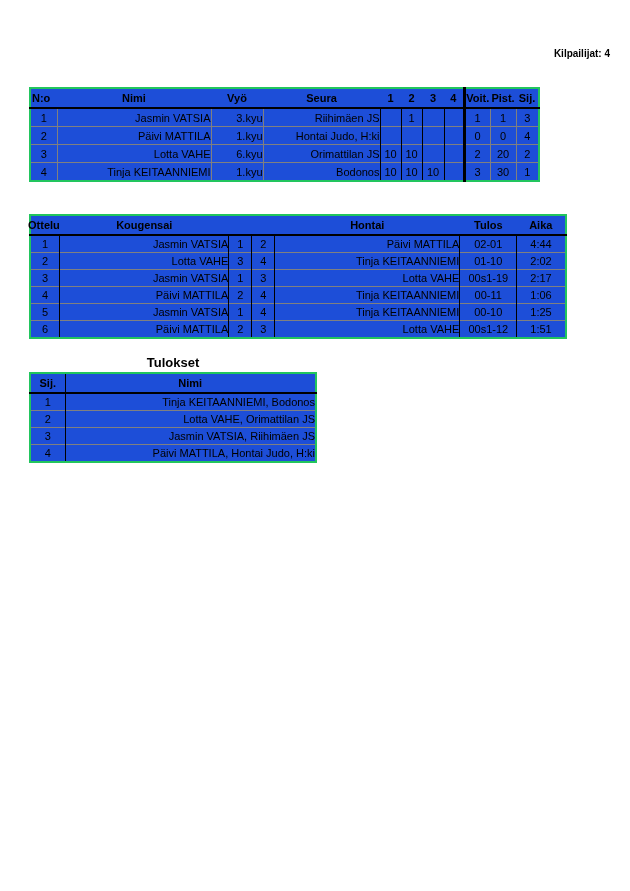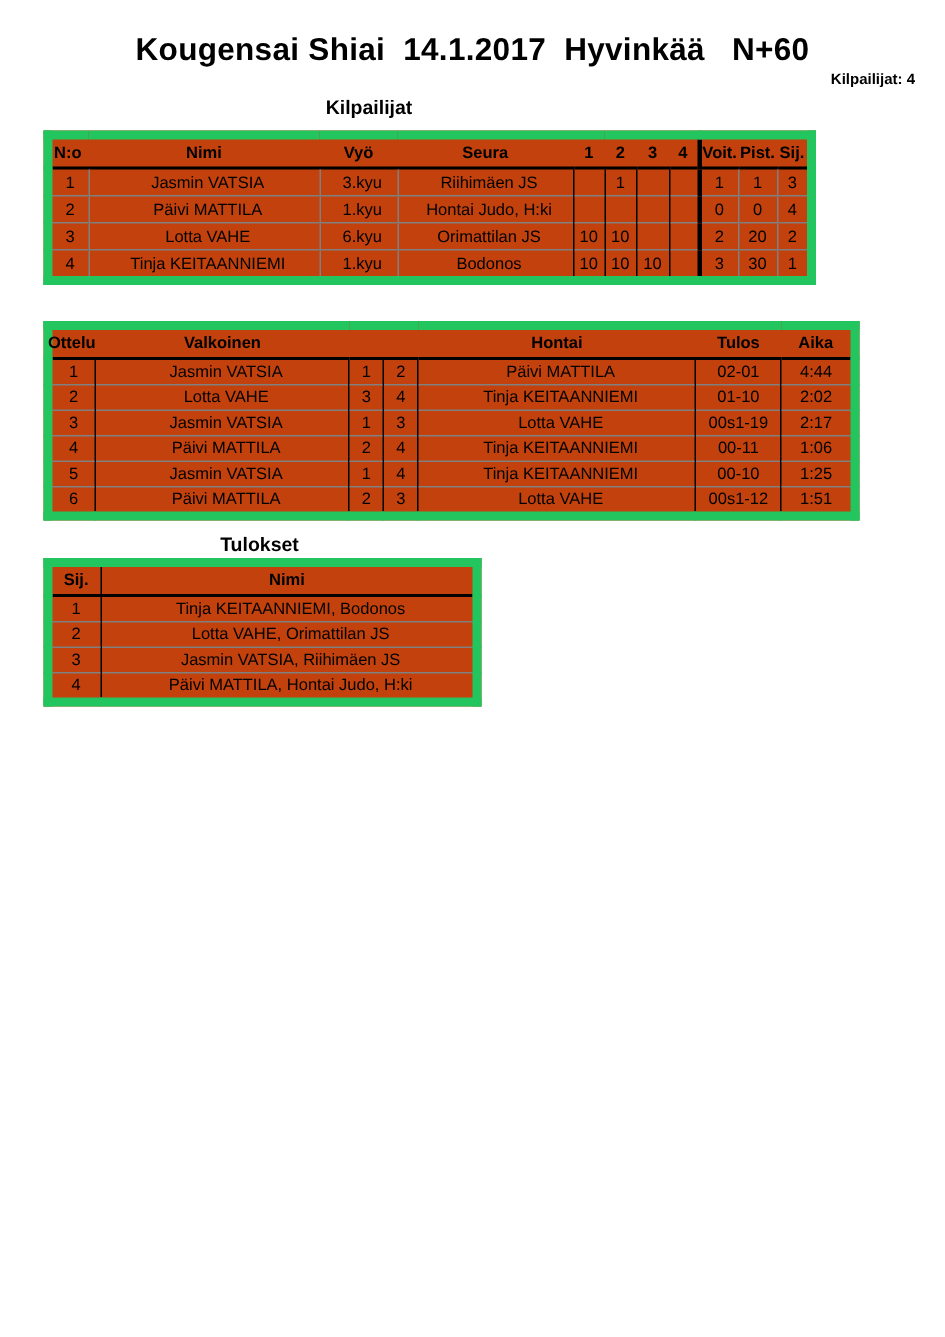--- a/index.html
+++ b/index.html
@@ -9,49 +9,47 @@
   .title{position:absolute;top:22px;left:0;width:630px;text-align:center;
          font-size:21px;font-weight:bold;white-space:pre;letter-spacing:0.2px;}
   .count{position:absolute;top:48px;right:20px;font-size:10px;font-weight:bold;}
 
   .section-heading{position:absolute;text-align:center;font-size:13px;font-weight:bold;}
   .h1{top:64px;left:29px;width:434px;}
   .h2{top:196px;left:29px;width:524px;margin-top:21px;}
   .h3{top:355px;left:29px;width:288px;}
 
   table{position:absolute;border-collapse:collapse;table-layout:fixed;
-        border:6px solid #22c55e;background:#c2410c;}
+        border:2px solid #22c55e;background:#1d4ed8;}
   .t1{top:87px;left:29px;}
   .t2{top:214px;left:29px;}
   .t3{top:372px;left:29px;}
 
   th{font-size:11px;font-weight:bold;padding:0;height:18px;
      border-bottom:2px solid #000;white-space:nowrap;overflow:visible;vertical-align:middle;}
   td{font-size:11px;padding:0;height:17px;border-top:1px solid #808080;
      white-space:nowrap;overflow:hidden;vertical-align:middle;}
   .t2 td{height:16px;}
   .t3 td{height:16px;}
 
   .c{text-align:center;}
-  .l{text-align:center;padding-left:5px;}
+  .l{text-align:right;padding-left:5px;}
   .vg{border-left:1px solid #808080;}
   .vd{border-left:1px solid #000;}
   .thick{border-left:3px solid #000;}
   .hl{text-align:left;padding-left:1px;}
   .hov{text-align:left;padding-left:0;text-indent:-3px;margin-left:44px;}
 </style>
 </head>
 <body>
 
 <div class="page">
 
-  <div class="title">Kougensai Shiai  14.1.2017  Hyvinkää   N+60</div>
   <div class="count">Kilpailijat: 4</div>
 
-  <div class="section-heading h1">Kilpailijat</div>
   <table class="t1">
       <colgroup>
         <col style="width: 27px;">
         <col style="width: 154px;">
         <col style="width: 52px;">
         <col style="width: 117px;">
         <col style="width: 21px;">
         <col style="width: 21px;">
         <col style="width: 22px;">
         <col style="width: 20px;">
@@ -137,21 +135,21 @@
         <col style="width: 169px;">
         <col style="width: 23px;">
         <col style="width: 23px;">
         <col style="width: 185px;">
         <col style="width: 57px;">
         <col style="width: 49px;">
       </colgroup>
       <thead>
         <tr>
           <th class="hov">Ottelu</th>
-          <th>Valkoinen</th>
+          <th>Kougensai</th>
           <th></th>
           <th></th>
           <th>Hontai</th>
           <th>Tulos</th>
           <th>Aika</th>
         </tr>
       </thead>
       <tbody>
         <tr>
           <td class="c">1</td>

